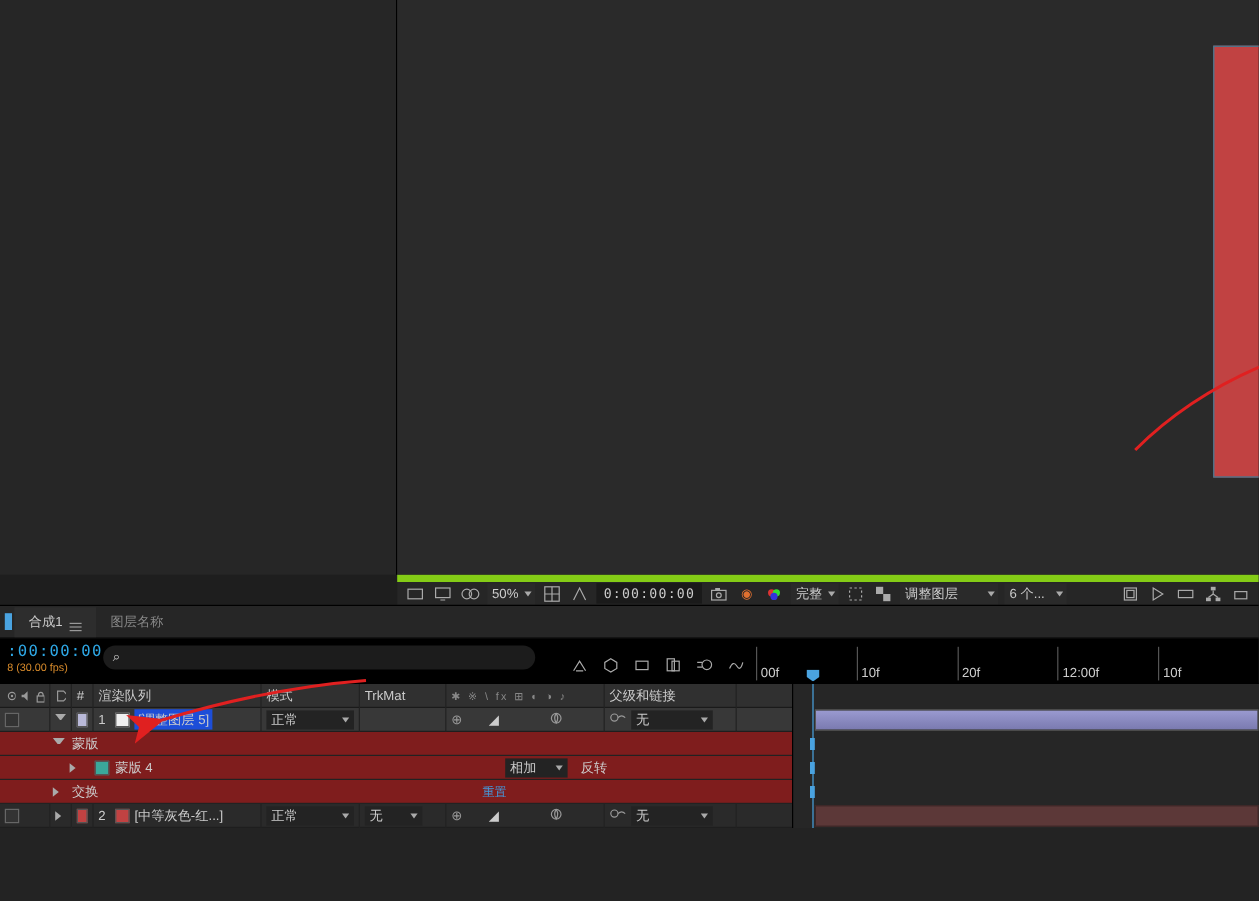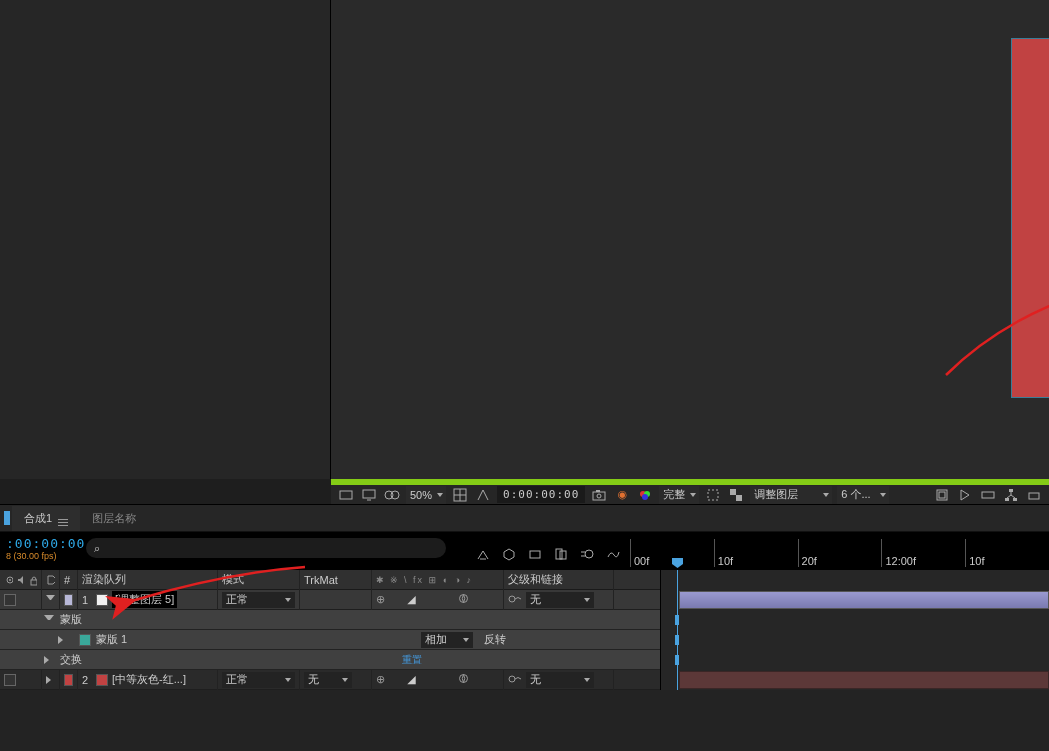--- a/index.html
+++ b/index.html
@@ -33,21 +33,21 @@
 .col-icons{width:42px;gap:3px}
 .col-lbl{width:18px}
 .col-num{width:18px}
 .col-name{width:140px}
 .col-mode{width:82px}
 .col-trk{width:72px}
 .col-sw{width:132px;gap:3px}
 .col-parent{width:110px}
 .layer-row{height:20px;background:#2a2a2a;display:flex;align-items:center;border-bottom:1px solid #1e1e1e}
 .layer-row.sel{background:#383838}
-.sub-row{height:20px;background:#404040;display:flex;align-items:center;padding-left:44px;color:#b8b8b8;border-bottom:1px solid #222}
+.sub-row{height:20px;background:#7f1d1d;display:flex;align-items:center;padding-left:44px;color:#b8b8b8;border-bottom:1px solid #222}
 .sub-row .twirl{margin-right:6px;cursor:pointer}
 .mode-select{background:#232323;height:16px;width:82px;display:flex;align-items:center;padding:0 4px;justify-content:space-between;cursor:pointer}
 .mode-select::after{content:"";border-left:3px solid transparent;border-right:3px solid transparent;border-top:4px solid #aaa}
 .swatch{width:12px;height:12px;border:1px solid #555}
 .twirl{width:10px;height:10px;display:inline-block}
 .twirl.closed::before{content:"";display:block;border-top:4px solid transparent;border-bottom:4px solid transparent;border-left:5px solid #aaa;margin-top:1px}
 .twirl.open::before{content:"";display:block;border-left:4px solid transparent;border-right:4px solid transparent;border-top:5px solid #aaa;margin-left:0}
 .track-bar{position:absolute;height:18px;background:linear-gradient(#9a9ad0,#7a7ab0);border:1px solid #555}
 .track-solid{position:absolute;height:18px;background:#5c3838;border:1px solid #3a2626}
 .key-mark{position:absolute;width:4px;height:10px;background:#4aa3e0}
@@ -299,21 +299,21 @@
     </div>
   <div class="col col-lbl">
       <span class="twirl open"></span>
     </div>
   <div class="col col-num">
       <span class="swatch" style="background:#b8b8d8"></span>
     </div>
   <div style="width:14px;text-align:center">1</div>
   <div class="col" style="width:126px;gap:4px">
     <span class="swatch" style="background:#f0f0f0"></span>
-    <span style="background:#000000;padding:1px 3px">[调整图层 5]</span>
+    <span style="background:#1d4ed8;padding:1px 3px">[调整图层 5]</span>
   </div>
   <div class="col col-mode">
       <div class="mode-select">
         <span>正常</span>
       </div>
     </div>
   <div class="col col-trk"></div>
   <div class="col col-sw" style="gap:6px">
     <span style="color:#999">⊕</span>
     <span style="width:10px"></span>
@@ -336,21 +336,21 @@
 </div>
 
 <div class="sub-row" style="position:absolute;top:610px;left:0;width:660px">
   <span class="twirl open"></span>
   <span>蒙版</span>
 </div>
 
 <div class="sub-row" style="position:absolute;top:630px;left:0;width:660px;padding-left:58px">
   <span class="twirl closed"></span>
   <span class="swatch" style="background:#3aa89a;margin:0 5px"></span>
-  <span>蒙版 1</span>
+  <span>蒙版 4</span>
   <span style="flex:1"></span>
   <div class="mode-select" style="width:52px;position:absolute;left:421px">
       <span>相加</span>
     </div>
   <span style="position:absolute;left:484px">反转</span>
 </div>
 
 <div class="sub-row" style="position:absolute;top:650px;left:0;width:660px">
   <span class="twirl closed"></span>
   <span>交换</span>

